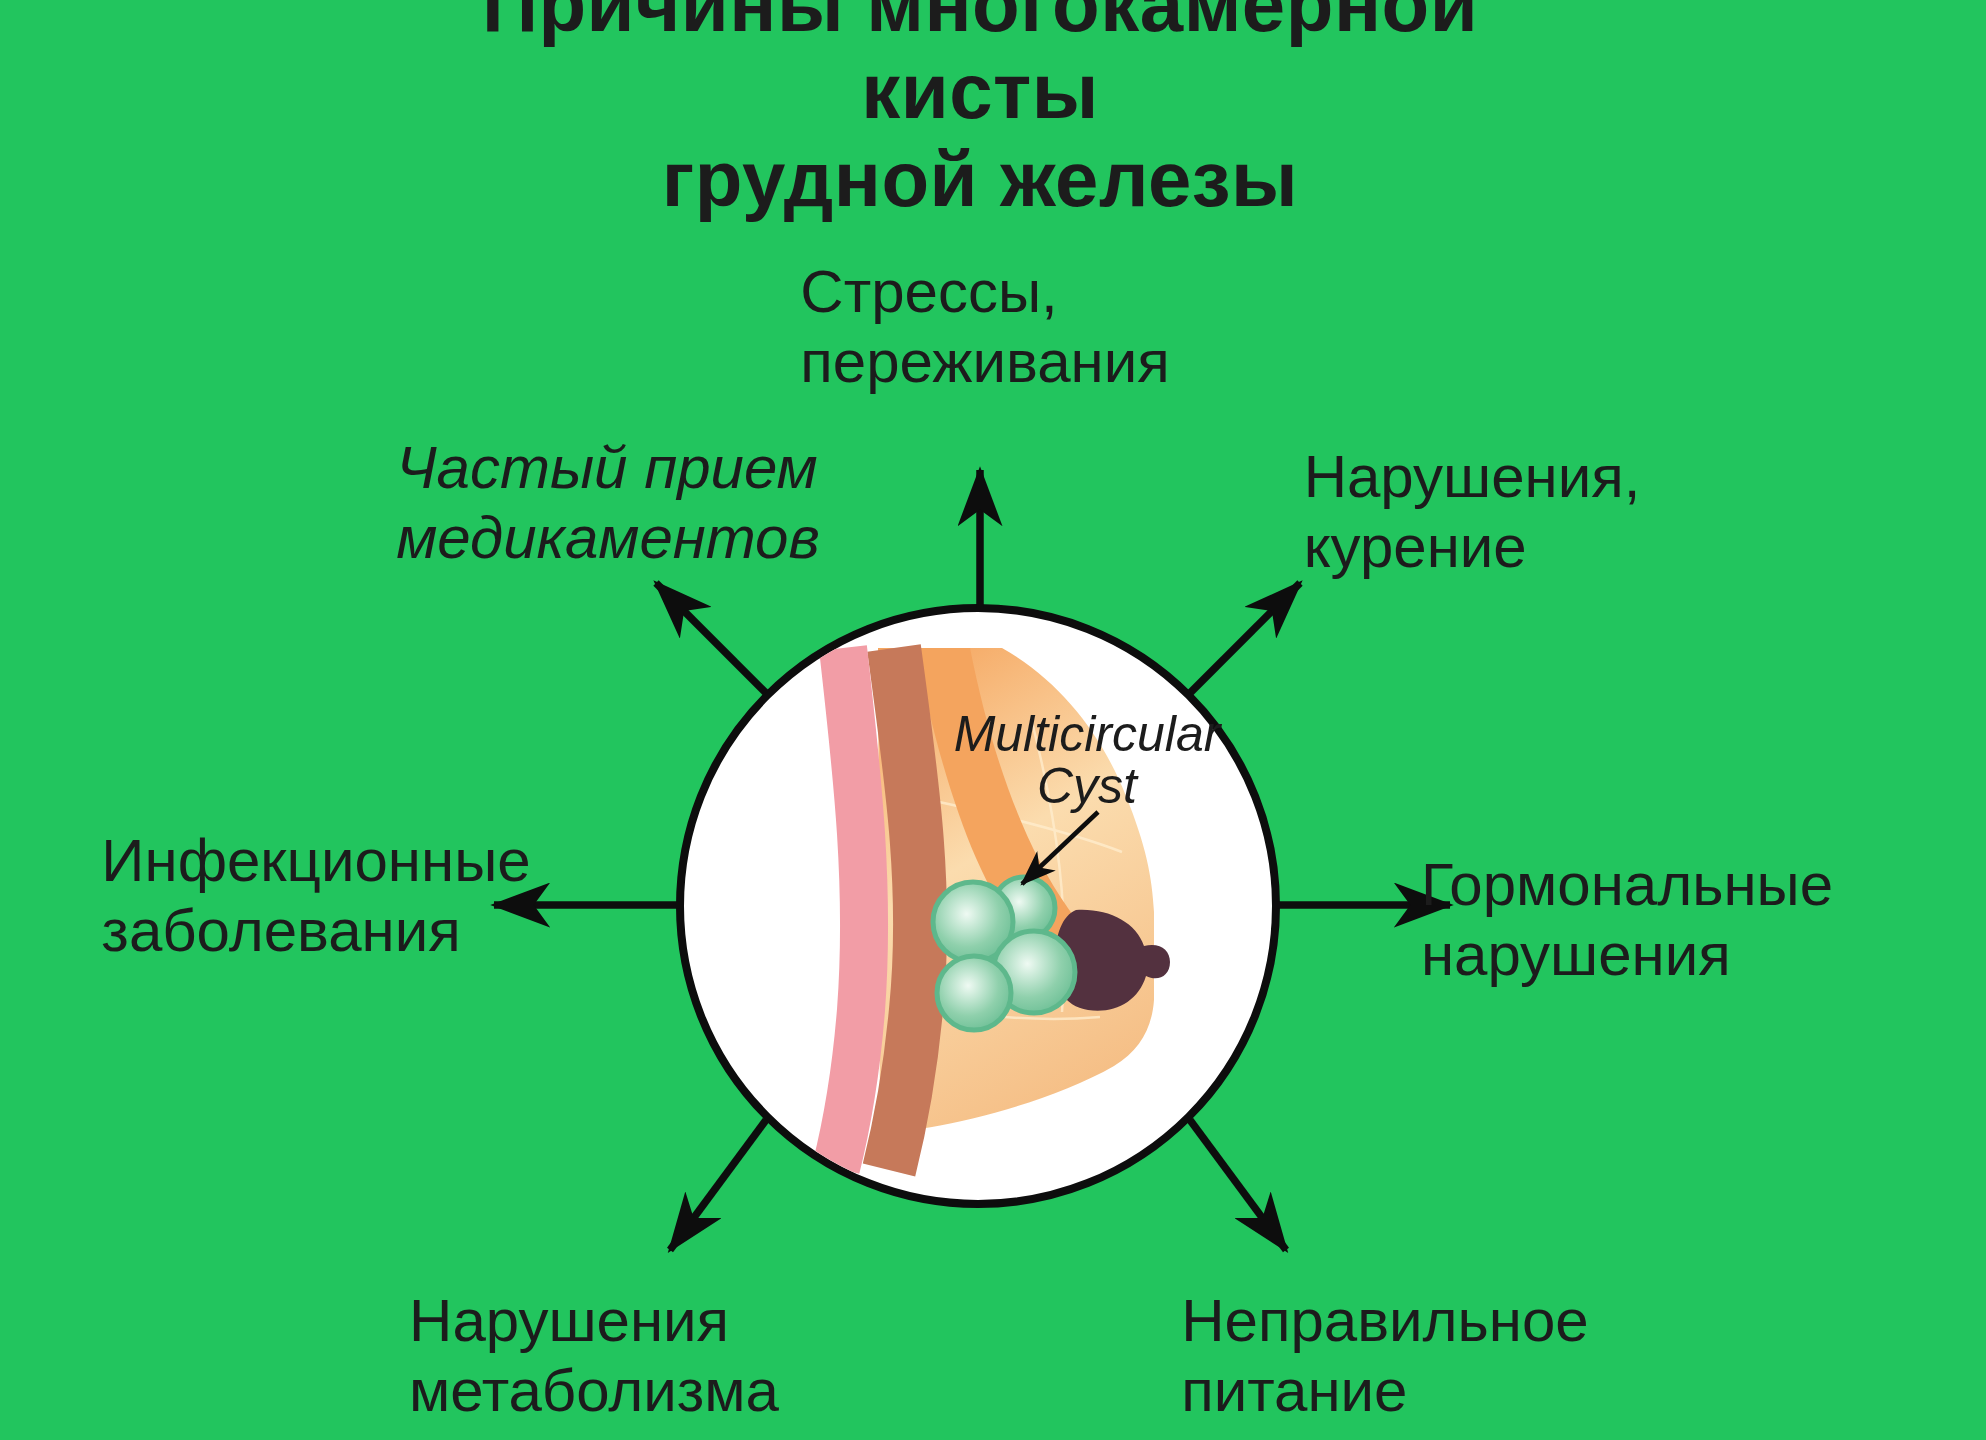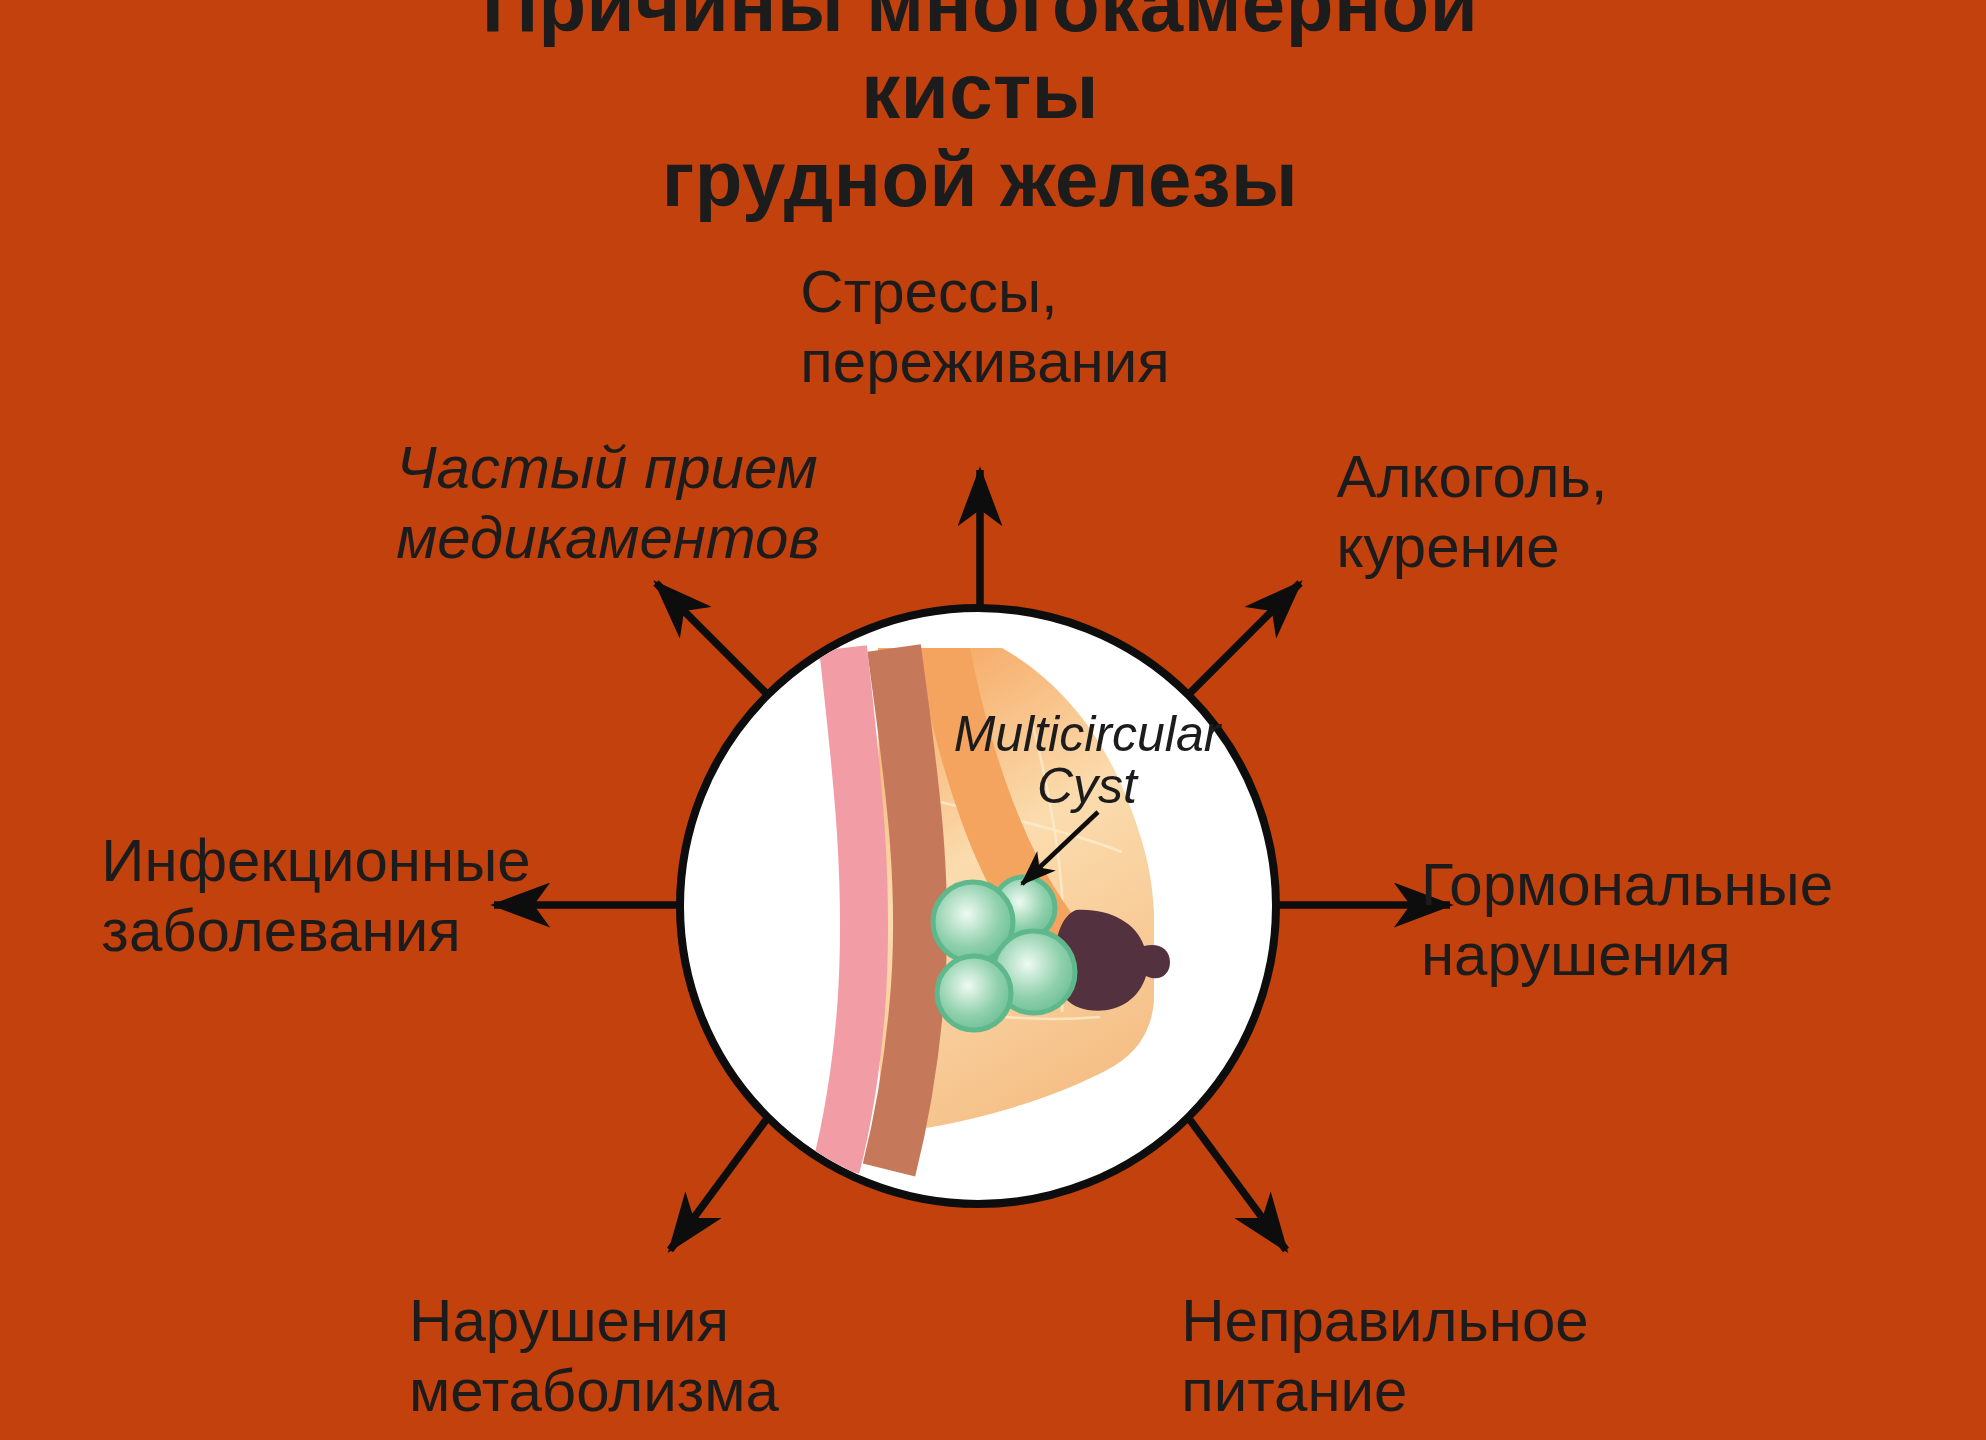--- a/index.html
+++ b/index.html
@@ -1,19 +1,19 @@
 <!DOCTYPE html>
 <html><head>
 <meta charset="utf-8">
 <style>
   html,body{margin:0;padding:0;background:#ffffff;}
   .canvas{
     position:relative;
     width:1986px;height:1440px;
-    background:#c2410c;
+    background:#22c55e;
     overflow:hidden;
     font-family:"Liberation Sans", sans-serif;
     color:#1c1c1c;
   }
   .abs{position:absolute;transform:translate(-50%,-50%);}
   .title{
     text-align:center;
     white-space:pre-line;
     font-size:78px;
     font-weight:bold;
@@ -110,21 +110,21 @@
     </g>
   </svg>
 
   <div class="abs title" style="left:980px;top:92px;">Причины многокамерной кисты
 грудной железы</div>
 
   <div class="abs cause-label" style="left:985px;top:327px;">Стрессы,
 переживания</div>
   <div class="abs cause-label" style="left:608px;top:503px;font-style:italic;">Частый прием
 медикаментов</div>
-  <div class="abs cause-label" style="left:1472px;top:512px;">Алкоголь,
+  <div class="abs cause-label" style="left:1472px;top:512px;">Нарушения,
 курение</div>
   <div class="abs cause-label" style="left:276px;top:896px;margin-left:40px;">Инфекционные
 заболевания</div>
   <div class="abs cause-label" style="left:1627px;top:920px;">Гормональные
 нарушения</div>
   <div class="abs cause-label" style="left:594px;top:1356px;">Нарушения
 метаболизма</div>
   <div class="abs cyst-label" style="left:1087px;top:760px;">Multicircular
 Cyst</div>
 

